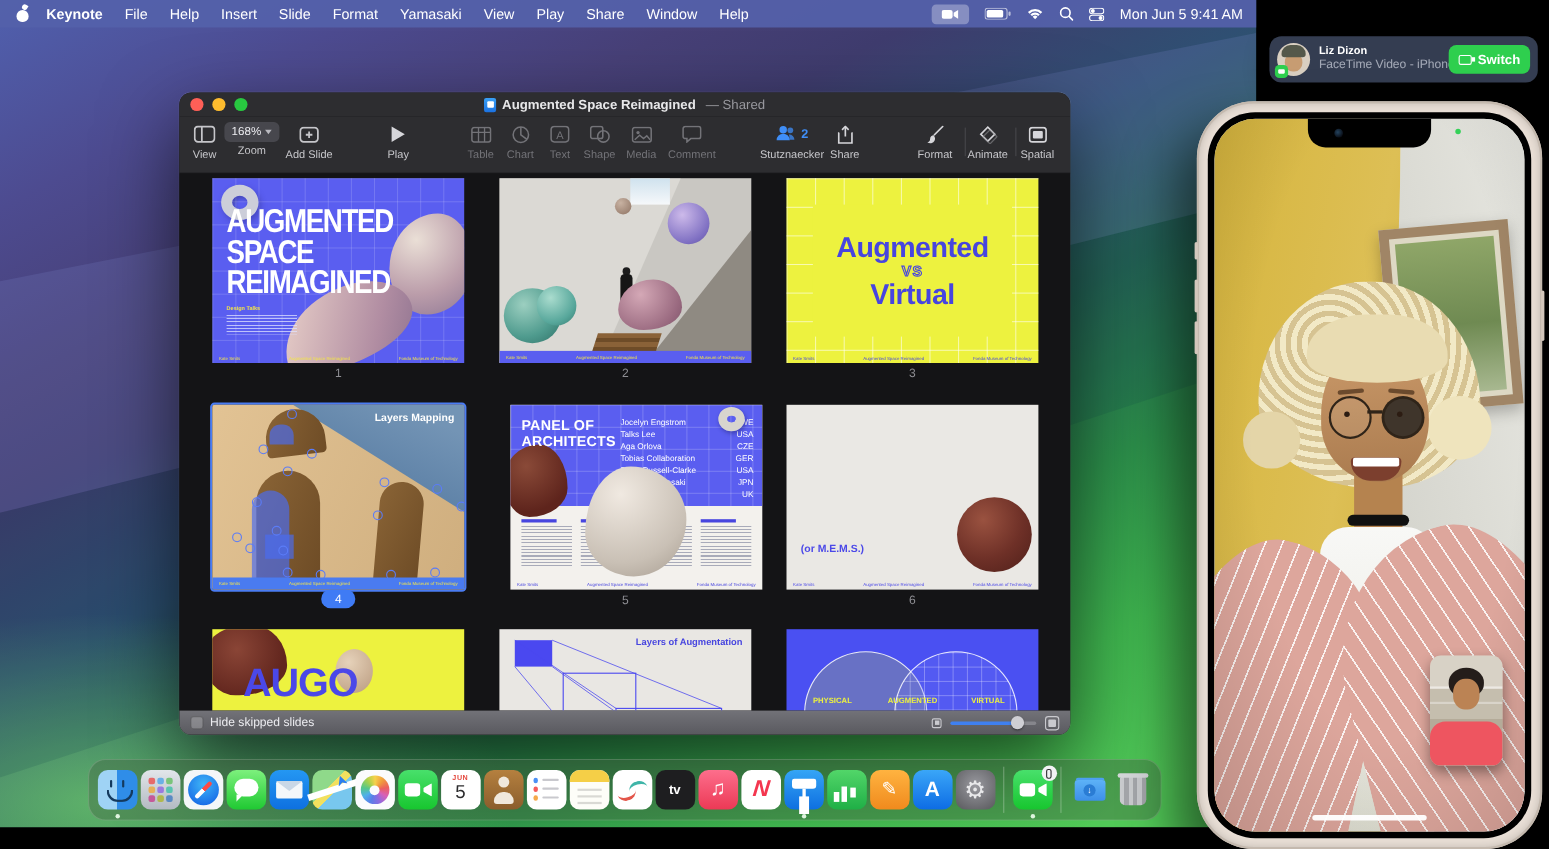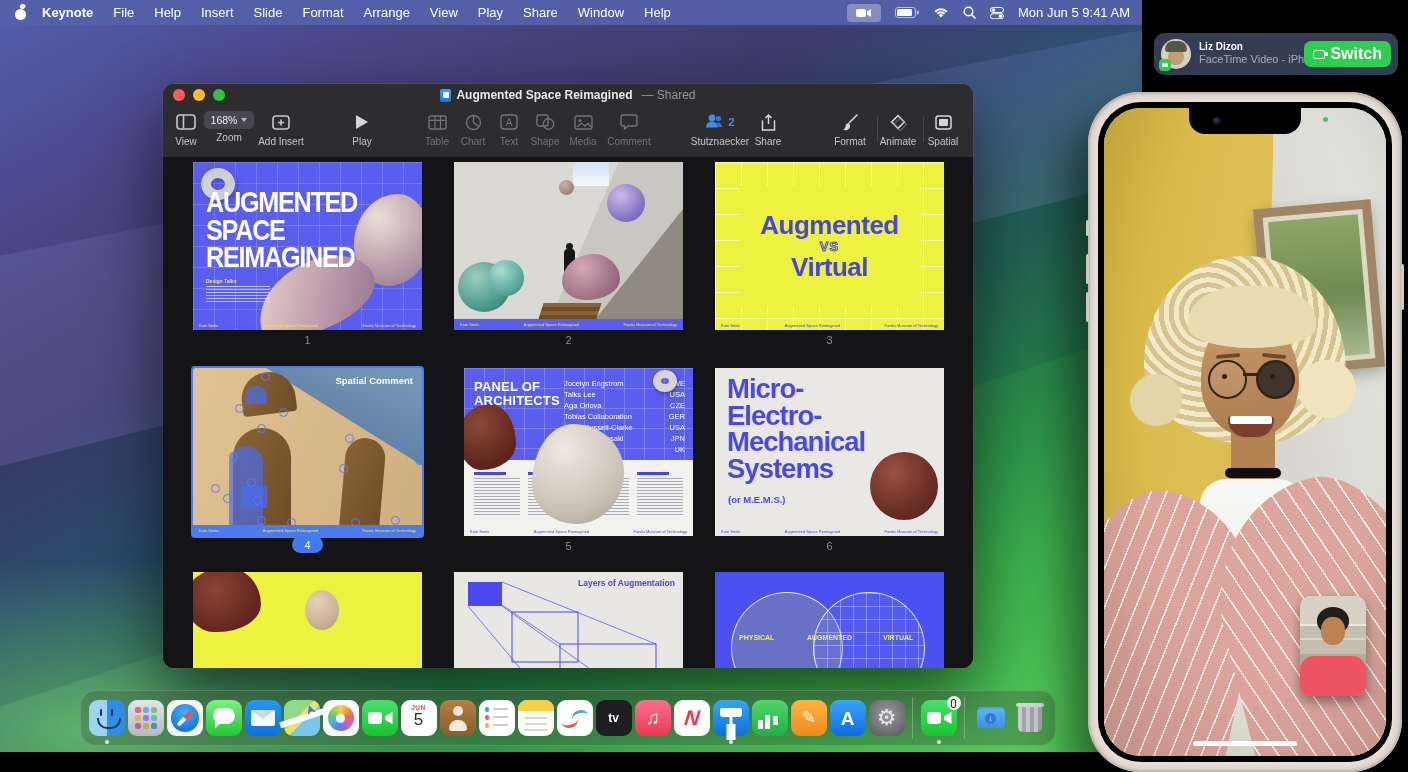--- a/index.html
+++ b/index.html
@@ -44,21 +44,21 @@
     background:#c79c72; border-radius:50% 50% 46% 46%; }
   .ntf-avatar::after { content:""; position:absolute; left:4px; top:2px; width:22px; height:11px;
     background:#54584a; border-radius:11px 11px 4px 4px; }
   .ntf-badge { position:absolute; left:-2px; bottom:-2px; width:12px; height:12px; border-radius:4px;
     background:#2ecf4e; display:flex; align-items:center; justify-content:center; }
   .ntf-badge i { display:block; width:6px; height:4px; background:#fff; border-radius:1px; }
   .ntf-text { margin-left:8px; line-height:1.25; min-width:0; }
   .ntf-name { color:#fff; font-size:10px; font-weight:700; }
   .ntf-sub { color:rgba(230,234,244,.62); font-size:11px; white-space:nowrap; }
   .ntf-switch { margin-left:auto; height:26px; background:#2ecf4e; border-radius:7px; border:0;
-    display:flex; align-items:center; gap:5px; padding:0 9px; color:#fff; font-size:16px; font-weight:600; }
+    display:flex; align-items:center; gap:5px; padding:0 9px; color:#fff; font-size:12px; font-weight:600; }
   .ntf-cam { width:12px; height:9px; border:1.5px solid #fff; border-radius:2px; position:relative; }
   .ntf-cam::after { content:""; position:absolute; right:-4px; top:1px; width:3px; height:4px; background:#fff; }
 
   
   .kwin { position:absolute; left:163px; top:84px; width:810px; height:584px; z-index:20;
     border-radius:11px; overflow:hidden; background:#141416; display:flex; flex-direction:column;
     box-shadow:0 28px 70px rgba(0,0,0,.6), 0 0 0 .5px rgba(255,255,255,.14); }
   .titlebar { height:22px; background:#2d2d30; position:relative; display:flex; align-items:center;
     justify-content:center; flex:0 0 auto; }
   .tl { position:absolute; left:10px; top:5px; display:flex; gap:8px; }
@@ -425,21 +425,21 @@
 
   <div class="menubar">
     <div class="mb-left">
       <span class="mb-apple"></span>
       <span class="mb-app">Keynote</span>
       <span class="mb-item">File</span>
       <span class="mb-item">Help</span>
       <span class="mb-item">Insert</span>
       <span class="mb-item">Slide</span>
       <span class="mb-item">Format</span>
-      <span class="mb-item">Arrange</span>
+      <span class="mb-item">Yamasaki</span>
       <span class="mb-item">View</span>
       <span class="mb-item">Play</span>
       <span class="mb-item">Share</span>
       <span class="mb-item">Window</span>
       <span class="mb-item">Help</span>
     </div>
     <div class="mb-right">
       <span class="mb-campill">
         <svg class="icon-svg" width="16" height="10" viewBox="0 0 16 10">
             <rect x="0" y="1" width="10" height="8" rx="2" fill="#fff"></rect>
@@ -525,21 +525,21 @@
         <span>Zoom</span>
       </div>
       <div class="tb-item" style="left:118px">
         <span class="ibox">
           <svg width="18" height="15" viewBox="0 0 18 15">
               <rect x="1" y="1" width="16" height="13" rx="3" fill="none" stroke="#c6c6ca" stroke-width="1.6"></rect>
               <line x1="9" y1="4.5" x2="9" y2="10.5" stroke="#c6c6ca" stroke-width="1.6"></line>
               <line x1="6" y1="7.5" x2="12" y2="7.5" stroke="#c6c6ca" stroke-width="1.6"></line>
             </svg>
         </span>
-        <span>Add Insert</span>
+        <span>Add Slide</span>
       </div>
       <div class="tb-item" style="left:199px">
         <span class="ibox">
           <svg width="14" height="16" viewBox="0 0 14 16">
               <path d="M1 1l12 7-12 7z" fill="#d6d6da"></path>
             </svg>
         </span>
         <span>Play</span>
       </div>
       <div class="tb-item dis" style="left:274px">
@@ -726,21 +726,21 @@
           <div class="ring" style="left:60px;top:128px"></div>
         <div class="ring" style="left:30px;top:126px"></div>
           <div class="ring" style="left:64px;top:148px"></div>
         <div class="ring" style="left:94px;top:150px"></div>
           <div class="ring" style="left:152px;top:66px"></div>
         <div class="ring" style="left:146px;top:96px"></div>
           <div class="ring" style="left:158px;top:150px"></div>
         <div class="ring" style="left:198px;top:148px"></div>
           <div class="ring" style="left:200px;top:72px"></div>
         <div class="ring" style="left:222px;top:88px"></div>
-        <div class="s4-title">Spatial Comment</div>
+        <div class="s4-title">Layers Mapping</div>
         <div class="footbar">
           <span>Kate Smits</span>
             <span>Augmented Space Reimagined</span>
             <span>Fonda Museum of Technology</span>
         </div>
       </div>
       <div class="badge4">4</div>
 
       <div class="slide s5" style="left:301px;top:210px">
         <div class="s5-top"></div>
@@ -798,39 +798,34 @@
         </div>
         <div class="sfoot">
           <span>Kate Smits</span>
             <span>Augmented Space Reimagined</span>
             <span>Fonda Museum of Technology</span>
         </div>
       </div>
       <div class="snum" style="left:291px;top:382px">5</div>
 
       <div class="slide s6" style="left:552px;top:210px">
-        <div class="s6-title">
-          <span>Micro-</span>
-          <span>Electro-</span>
-          <span>Mechanical</span>
-          <span>Systems</span>
-        </div>
         <div class="s6-sub">(or M.E.M.S.)</div>
         <div class="s6-sphere"></div>
         <div class="sfoot">
           <span>Kate Smits</span>
             <span>Augmented Space Reimagined</span>
             <span>Fonda Museum of Technology</span>
         </div>
       </div>
       <div class="snum" style="left:552px;top:382px">6</div>
 
       <div class="slide s7" style="left:30px;top:414px">
         <div class="s7-blob"></div>
         <div class="s7-egg"></div>
+        <div class="s7-word">AUGO</div>
       </div>
 
       <div class="slide s8" style="left:291px;top:414px">
         <svg width="229" height="168" viewBox="0 0 229 168">
           <rect x="14" y="10" width="34" height="24" fill="#4a48f0"></rect>
           <rect x="58" y="40" width="66" height="50" fill="none" stroke="#4a48f0" stroke-width="1"></rect>
           <rect x="106" y="72" width="96" height="72" fill="none" stroke="#4a48f0" stroke-width="1"></rect>
           <line x1="48" y1="10" x2="202" y2="72" stroke="#4a48f0" stroke-width="0.7"></line>
           <line x1="48" y1="34" x2="202" y2="144" stroke="#4a48f0" stroke-width="0.7"></line>
           <line x1="14" y1="34" x2="106" y2="144" stroke="#4a48f0" stroke-width="0.7"></line>
@@ -841,20 +836,32 @@
 
       <div class="slide s9" style="left:552px;top:414px">
         <div class="circ s9-c1"></div>
         <div class="circ s9-c2"></div>
         <span class="vlab" style="left:24px">PHYSICAL</span>
         <span class="vlab" style="left:92px">AUGMENTED</span>
         <span class="vlab" style="left:168px">VIRTUAL</span>
       </div>
     </div>
 
+    <div class="statusbar">
+      <span class="chk"></span>
+      <span class="chk-lbl">Hide skipped slides</span>
+      <div class="sb-right">
+        <span class="szmini"></span>
+        <div class="slider">
+          <div class="track"></div>
+            <div class="thumb"></div>
+        </div>
+        <span class="szbig"></span>
+      </div>
+    </div>
   </div>
 
   <div class="dock">
     <div class="dk ic-finder">
         <i class="rdot"></i>
       </div>
     <div class="dk ic-launchpad"></div>
     <div class="dk ic-safari"></div>
     <div class="dk ic-messages"></div>
     <div class="dk ic-mail"></div>

